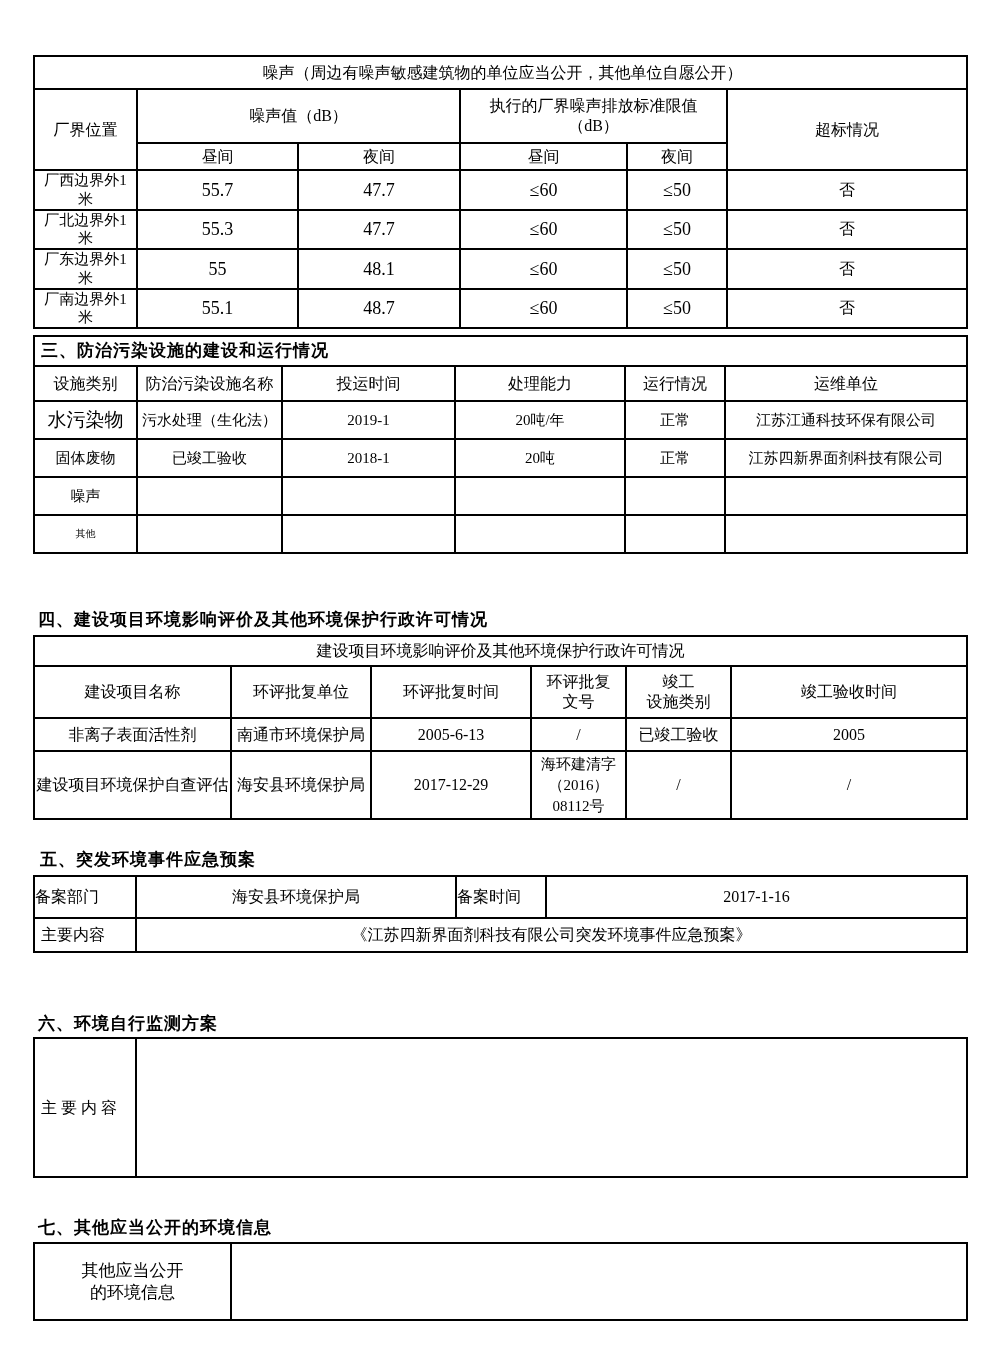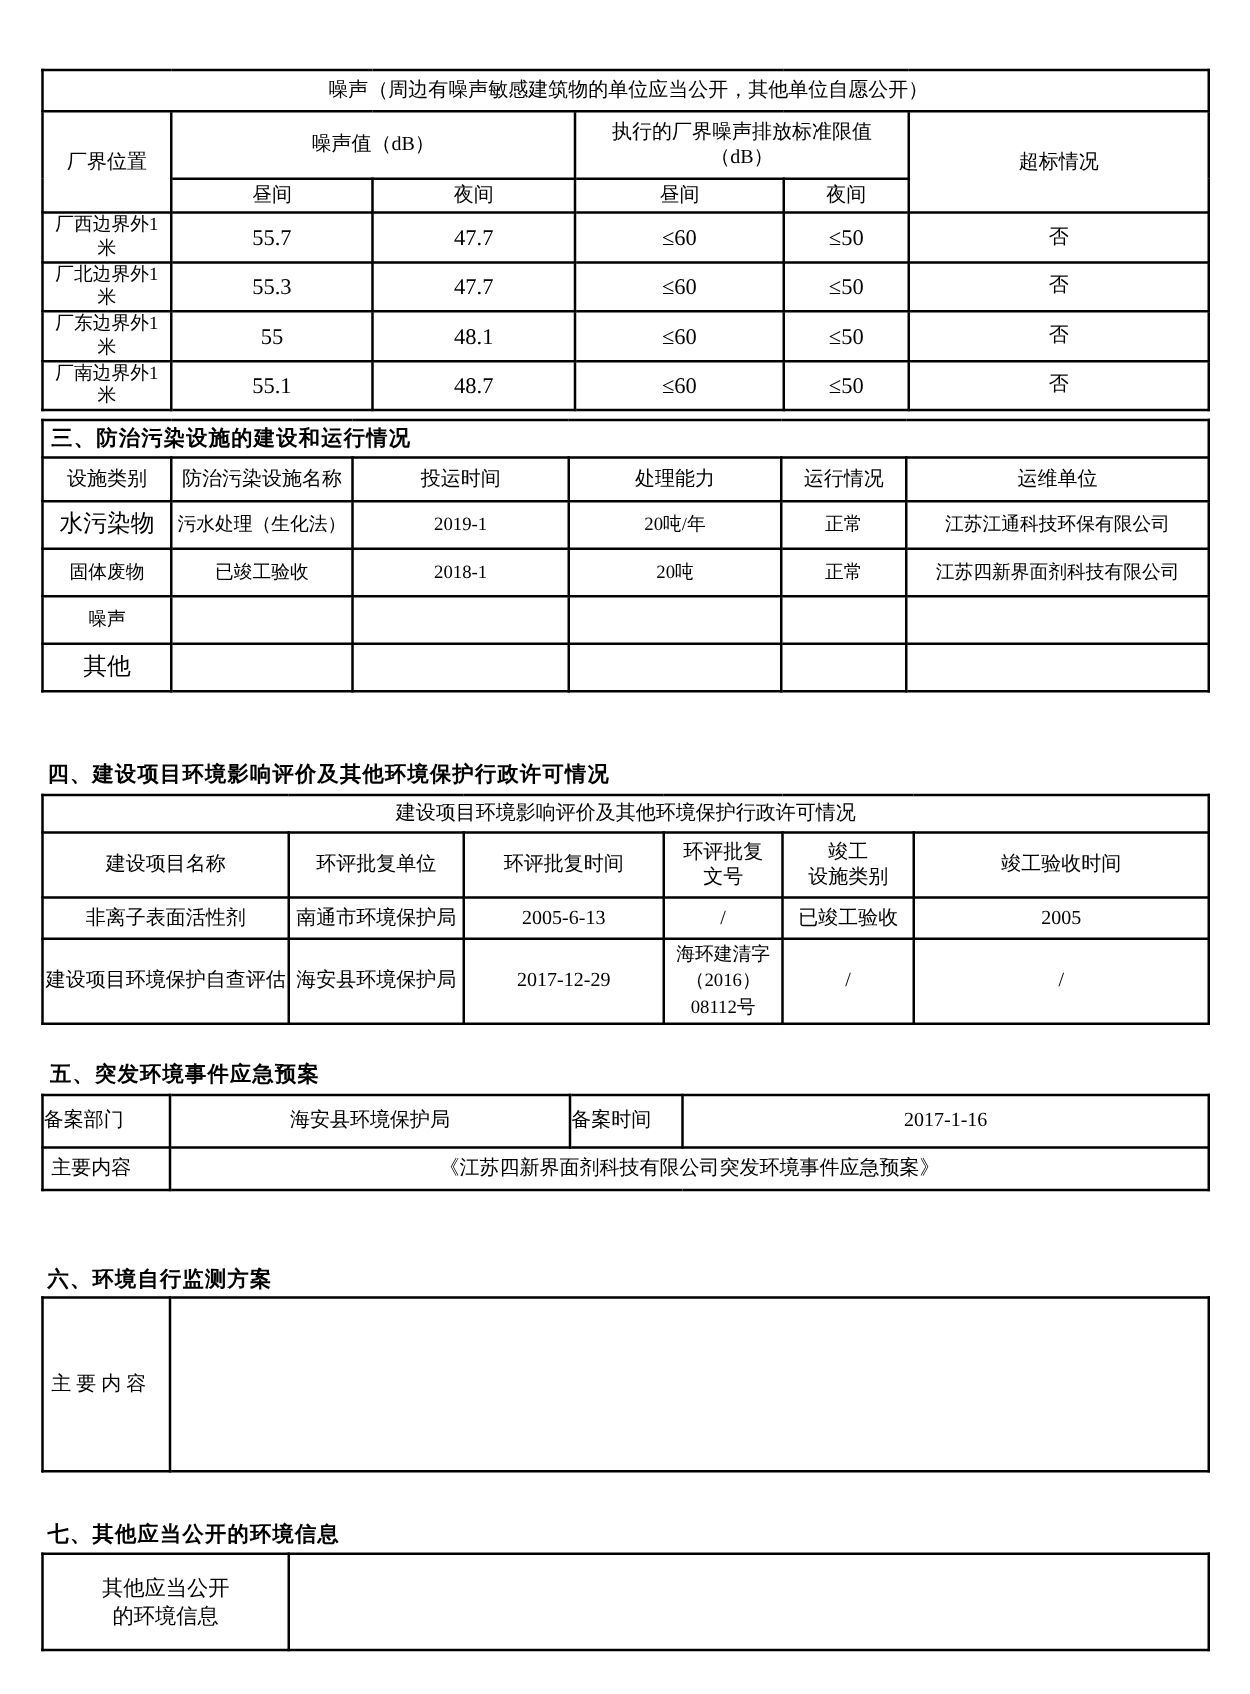--- a/index.html
+++ b/index.html
@@ -128,21 +128,21 @@
   </tr>
   <tr>
     <td style="height:36px;font-size:15px;">噪声</td>
     <td></td>
     <td></td>
     <td></td>
     <td></td>
     <td></td>
   </tr>
   <tr>
-    <td style="height:36px;font-size:19px;">其他</td>
+    <td style="height:36px;font-size:10px;">其他</td>
     <td></td>
     <td></td>
     <td></td>
     <td></td>
     <td></td>
   </tr>
 </tbody>
   </table>
 
 <div class="abs section-heading" style="left:38px;top:608px;">四、建设项目环境影响评价及其他环境保护行政许可情况</div>

